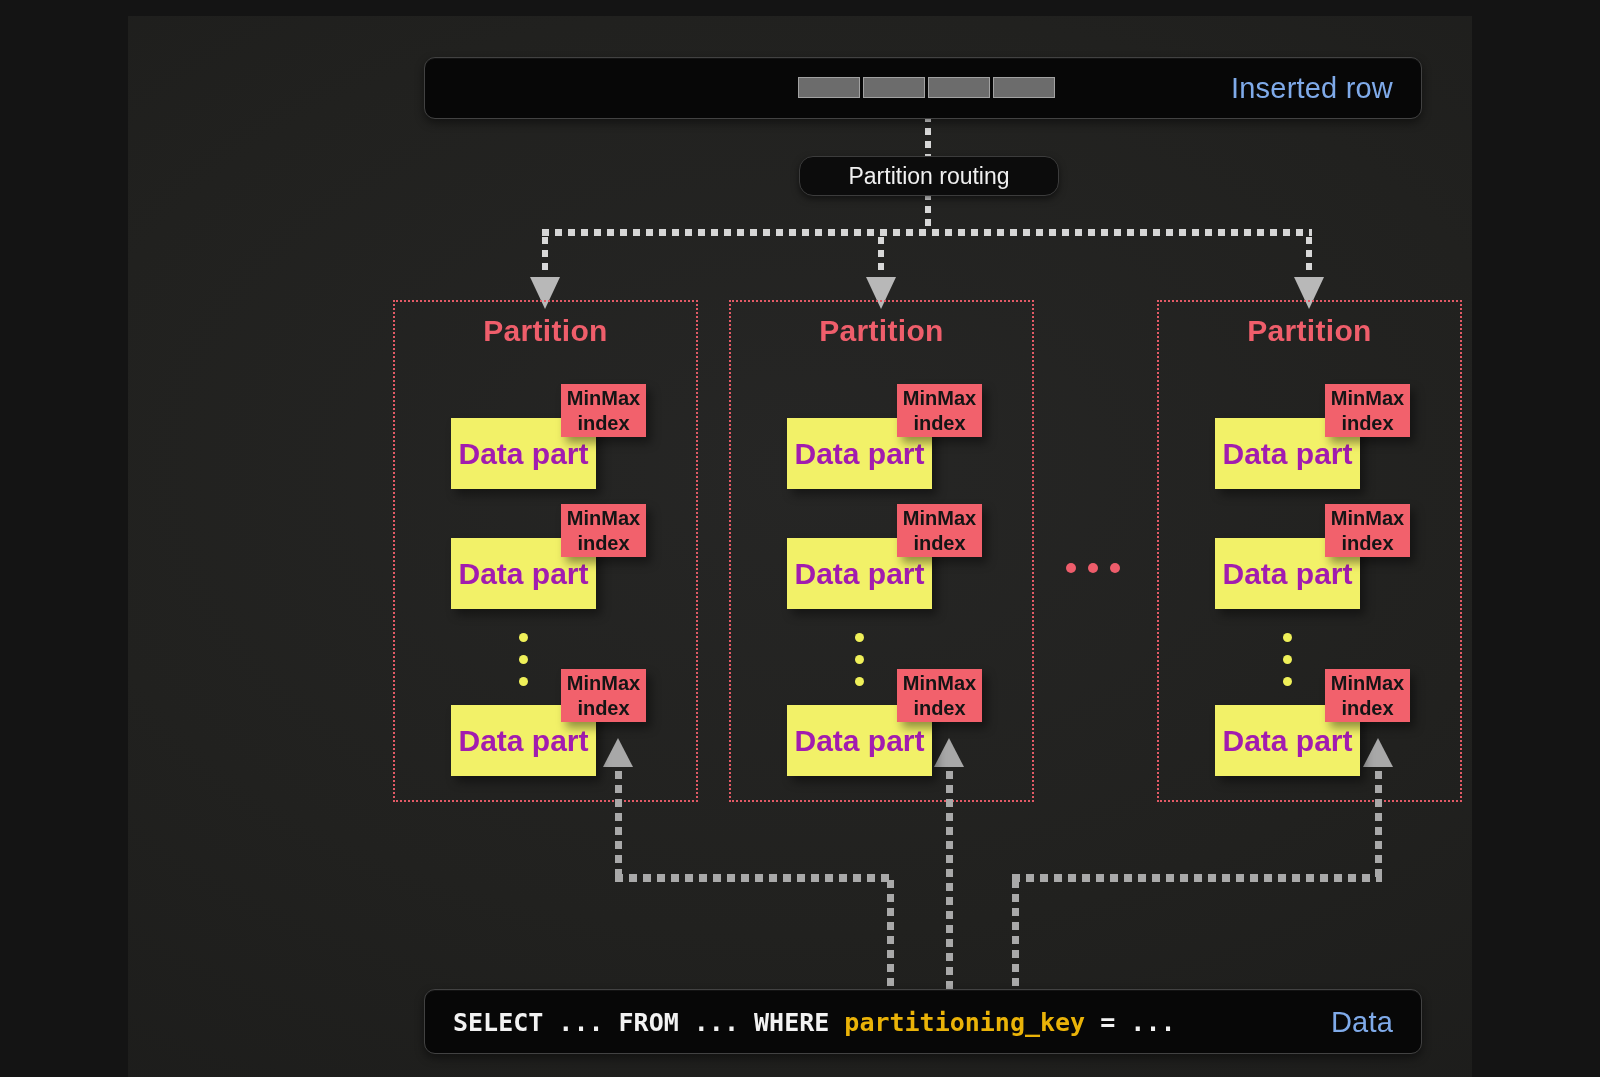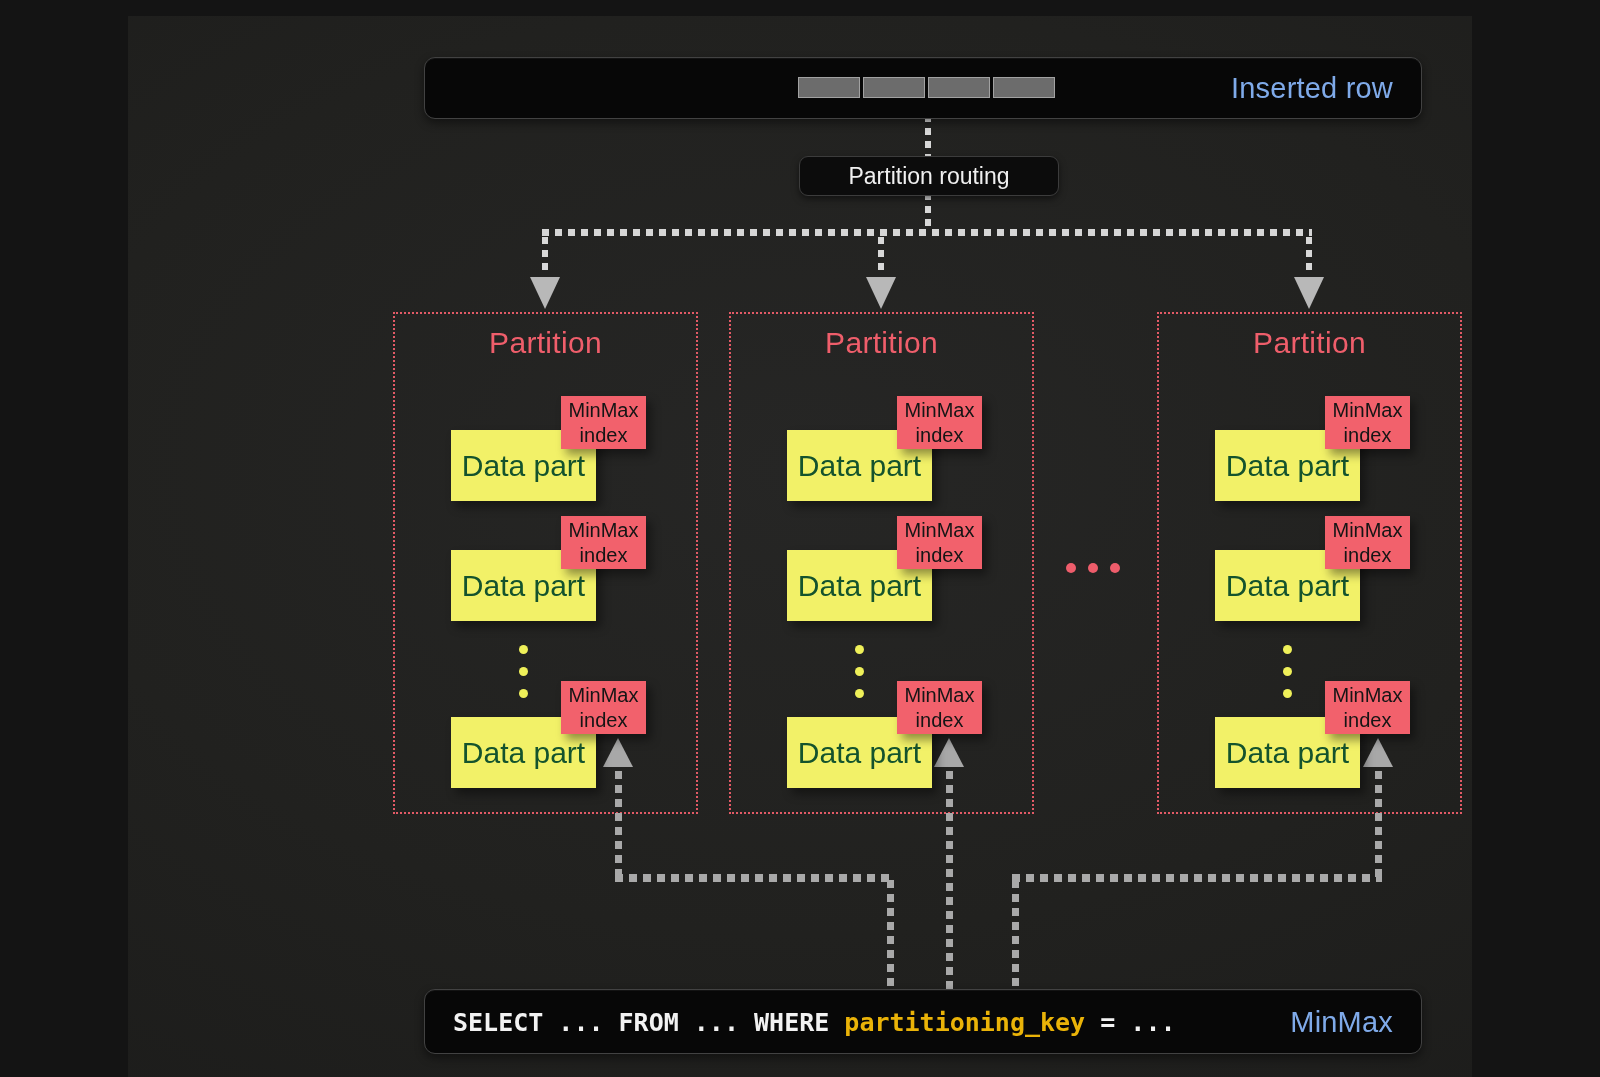--- a/index.html
+++ b/index.html
@@ -31,21 +31,21 @@
   
   #sql{
     position:absolute;left:28px;top:50%;transform:translateY(-50%);
     font-family:"DejaVu Sans Mono", monospace;font-weight:bold;
     font-size:25px;color:#f2f2f2;white-space:pre;
   }
   #sql .key{color:#eab308;}
   
   .chip{
     position:absolute;width:258px;height:38px;
-    background:#0c0c0c;border:1px solid #3c3c3c;border-radius:9px;
+    background:#0c0c0c;border:1px solid #3c3c3c;border-radius:14px;
     box-shadow:0 3px 7px rgba(0,0,0,.5);
     display:flex;align-items:center;justify-content:center;
     color:#f0f0f0;font-size:23px;z-index:6;white-space:nowrap;
   }
   #routing-chip{left:671px;top:140px;}
   #pruning-chip{left:693px;top:896px;}
   
   .vline{position:absolute;width:6px;}
   .hline{position:absolute;height:7px;}
   .lt.vline{background:repeating-linear-gradient(to bottom,#d8d8d8 0 7px,transparent 7px 13px);}
@@ -57,32 +57,32 @@
     border-left:15px solid transparent;border-right:15px solid transparent;
     border-top:32px solid #b8b8b8;
   }
   .arrow-up{
     position:absolute;width:0;height:0;
     border-left:15px solid transparent;border-right:15px solid transparent;
     border-bottom:29px solid #a8a8a8;
   }
   
   .partition{
-    position:absolute;top:296px;width:305px;height:502px;
-    border:2px dotted #e25a66;box-sizing:border-box;
+    position:absolute;top:284px;width:305px;height:502px;
+    border:2px dotted #e25a66;box-sizing:border-box;font-weight:bold;
   }
   .partition-title{
     position:absolute;top:12px;left:0;width:100%;text-align:center;
     color:#ef5e6b;font-size:30px;letter-spacing:.3px;
   }
   .data-part{
     position:absolute;left:56px;width:145px;height:71px;
     background:#f2f168;box-shadow:5px 6px 9px rgba(0,0,0,.4);
     display:flex;align-items:center;justify-content:center;
-    color:#14532d;font-size:30px;z-index:2;white-space:nowrap;
+    color:#a21caf;font-size:30px;z-index:2;white-space:nowrap;
   }
   .minmax{
     position:absolute;left:166px;width:85px;height:53px;
     background:#f2616c;box-shadow:5px 6px 9px rgba(0,0,0,.4);
     display:flex;align-items:center;justify-content:center;text-align:center;
     color:#151515;font-size:20px;line-height:1.25;z-index:3;
   }
   .minmax span{display:block;width:78px;}
   .dp1{top:116px;} .mm1{top:82px;}
   .dp2{top:236px;} .mm2{top:202px;}
@@ -185,16 +185,16 @@
   <div class="vline gy" style="left:818px;top:755px;height:218px;"></div>
   <div class="vline gy" style="left:1247px;top:755px;height:108px;"></div>
   <div class="hline gy" style="left:487px;top:858px;width:280px;"></div>
   <div class="hline gy" style="left:884px;top:858px;width:370px;"></div>
   <div class="vline gy" style="left:759px;top:864px;height:109px;"></div>
   <div class="vline gy" style="left:884px;top:864px;height:109px;"></div>
 
 
   <div class="panel" id="query-box">
     <div id="sql"><span>SELECT ... FROM ... WHERE </span><span class="key">partitioning_key</span><span> = ...</span></div>
-    <span class="blue-label">MinMax</span>
+    <span class="blue-label">Data</span>
   </div>
 
 </div>
 
 </body></html>

